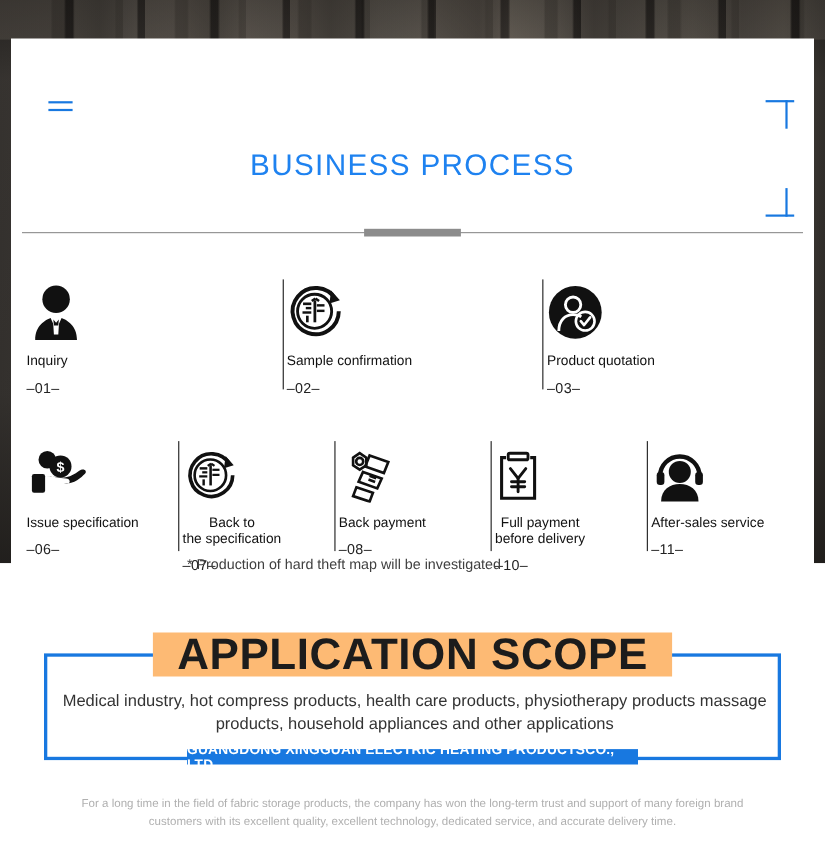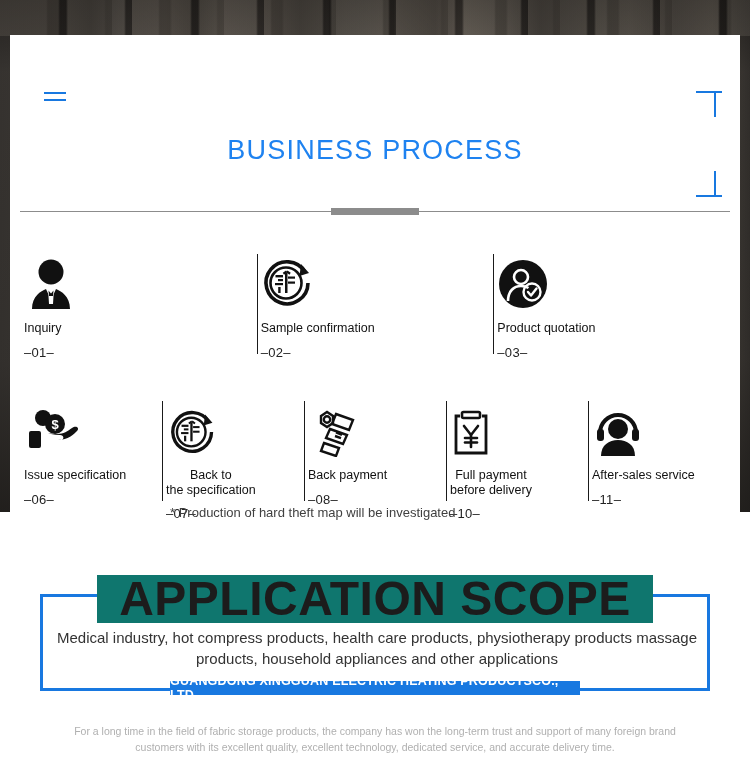--- a/index.html
+++ b/index.html
@@ -167,23 +167,23 @@
     position: absolute;
     left: 40px; top: 82px;
     width: 670px; height: 97px;
     border: 3px solid #1878e0;
   }
   .scope-title-wrap {
     position: absolute; left: 0; right: 0; top: 63px;
     text-align: center; z-index: 4;
   }
   .scope-title-wrap span {
-    background: #0f766e;
+    background: #fdba74;
     padding: 0 22px;
-    font-size: 48px;
+    font-size: 40px;
     font-weight: bold;
     color: #1c1c1c;
     letter-spacing: .5px;
     line-height: 1;
     display: inline-block;
   }
   .scope-desc {
     position: absolute;
     left: 55px; right: 51px; top: 115px;
     text-align: center;

